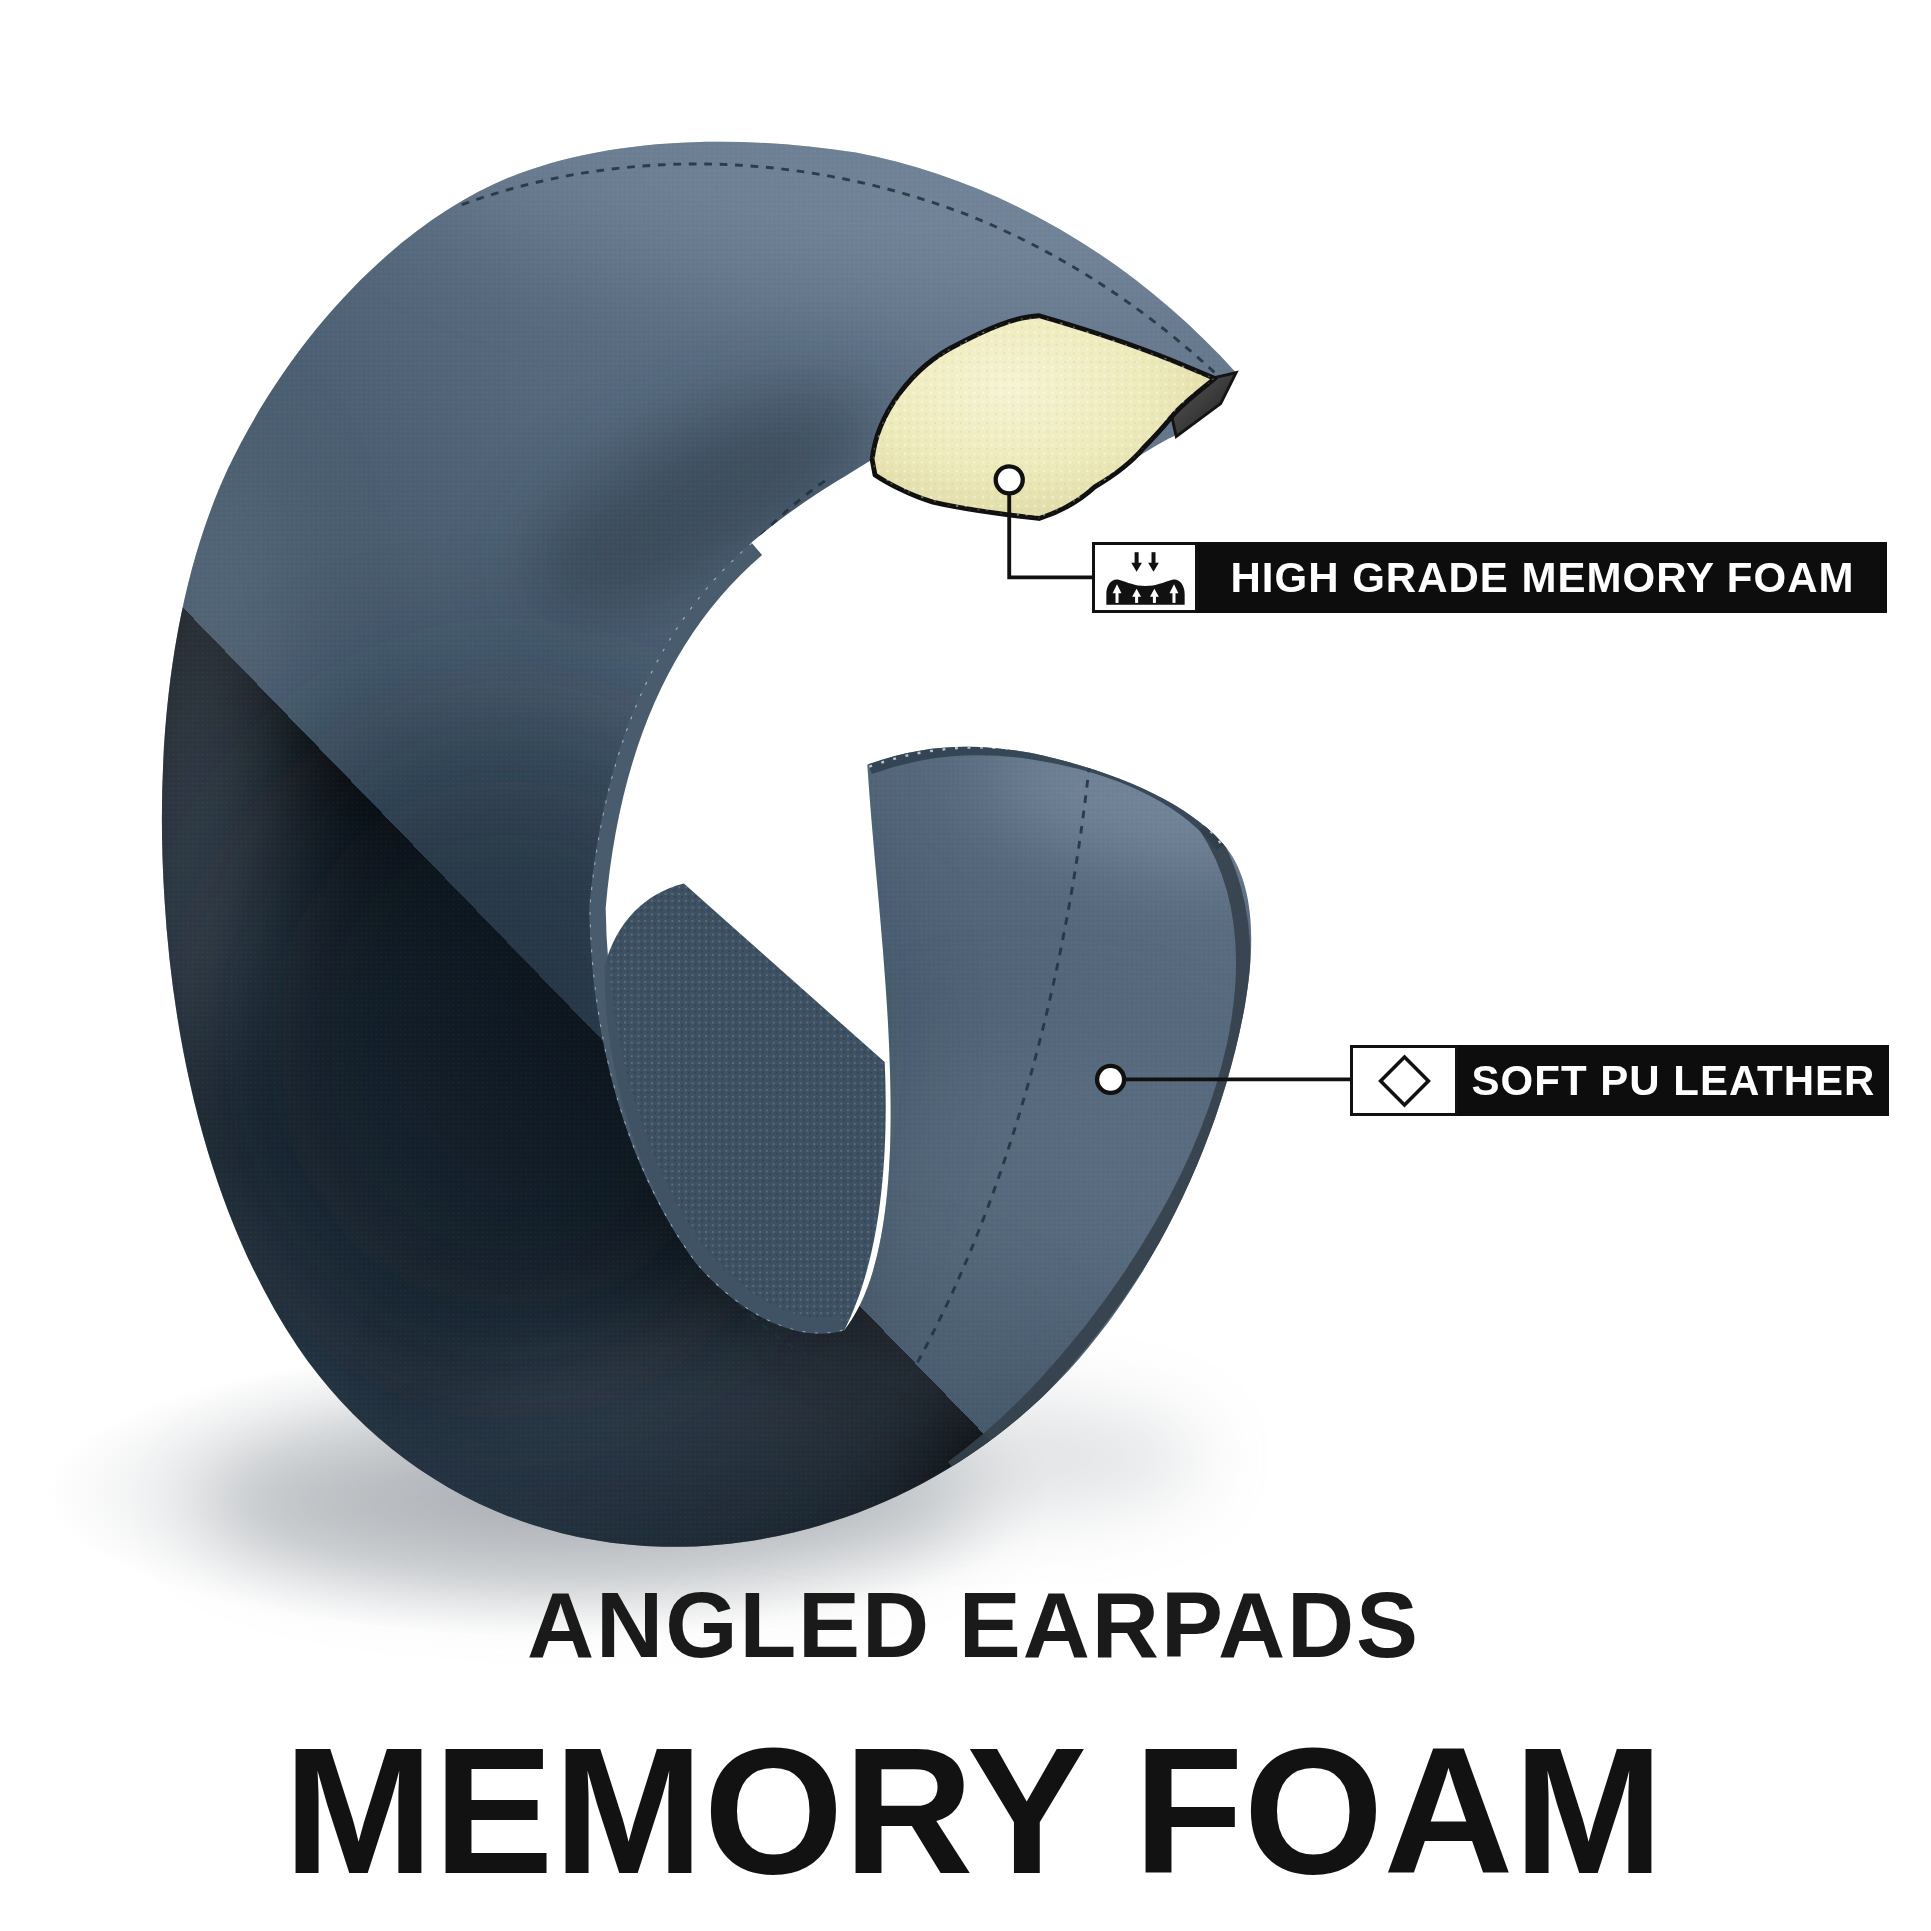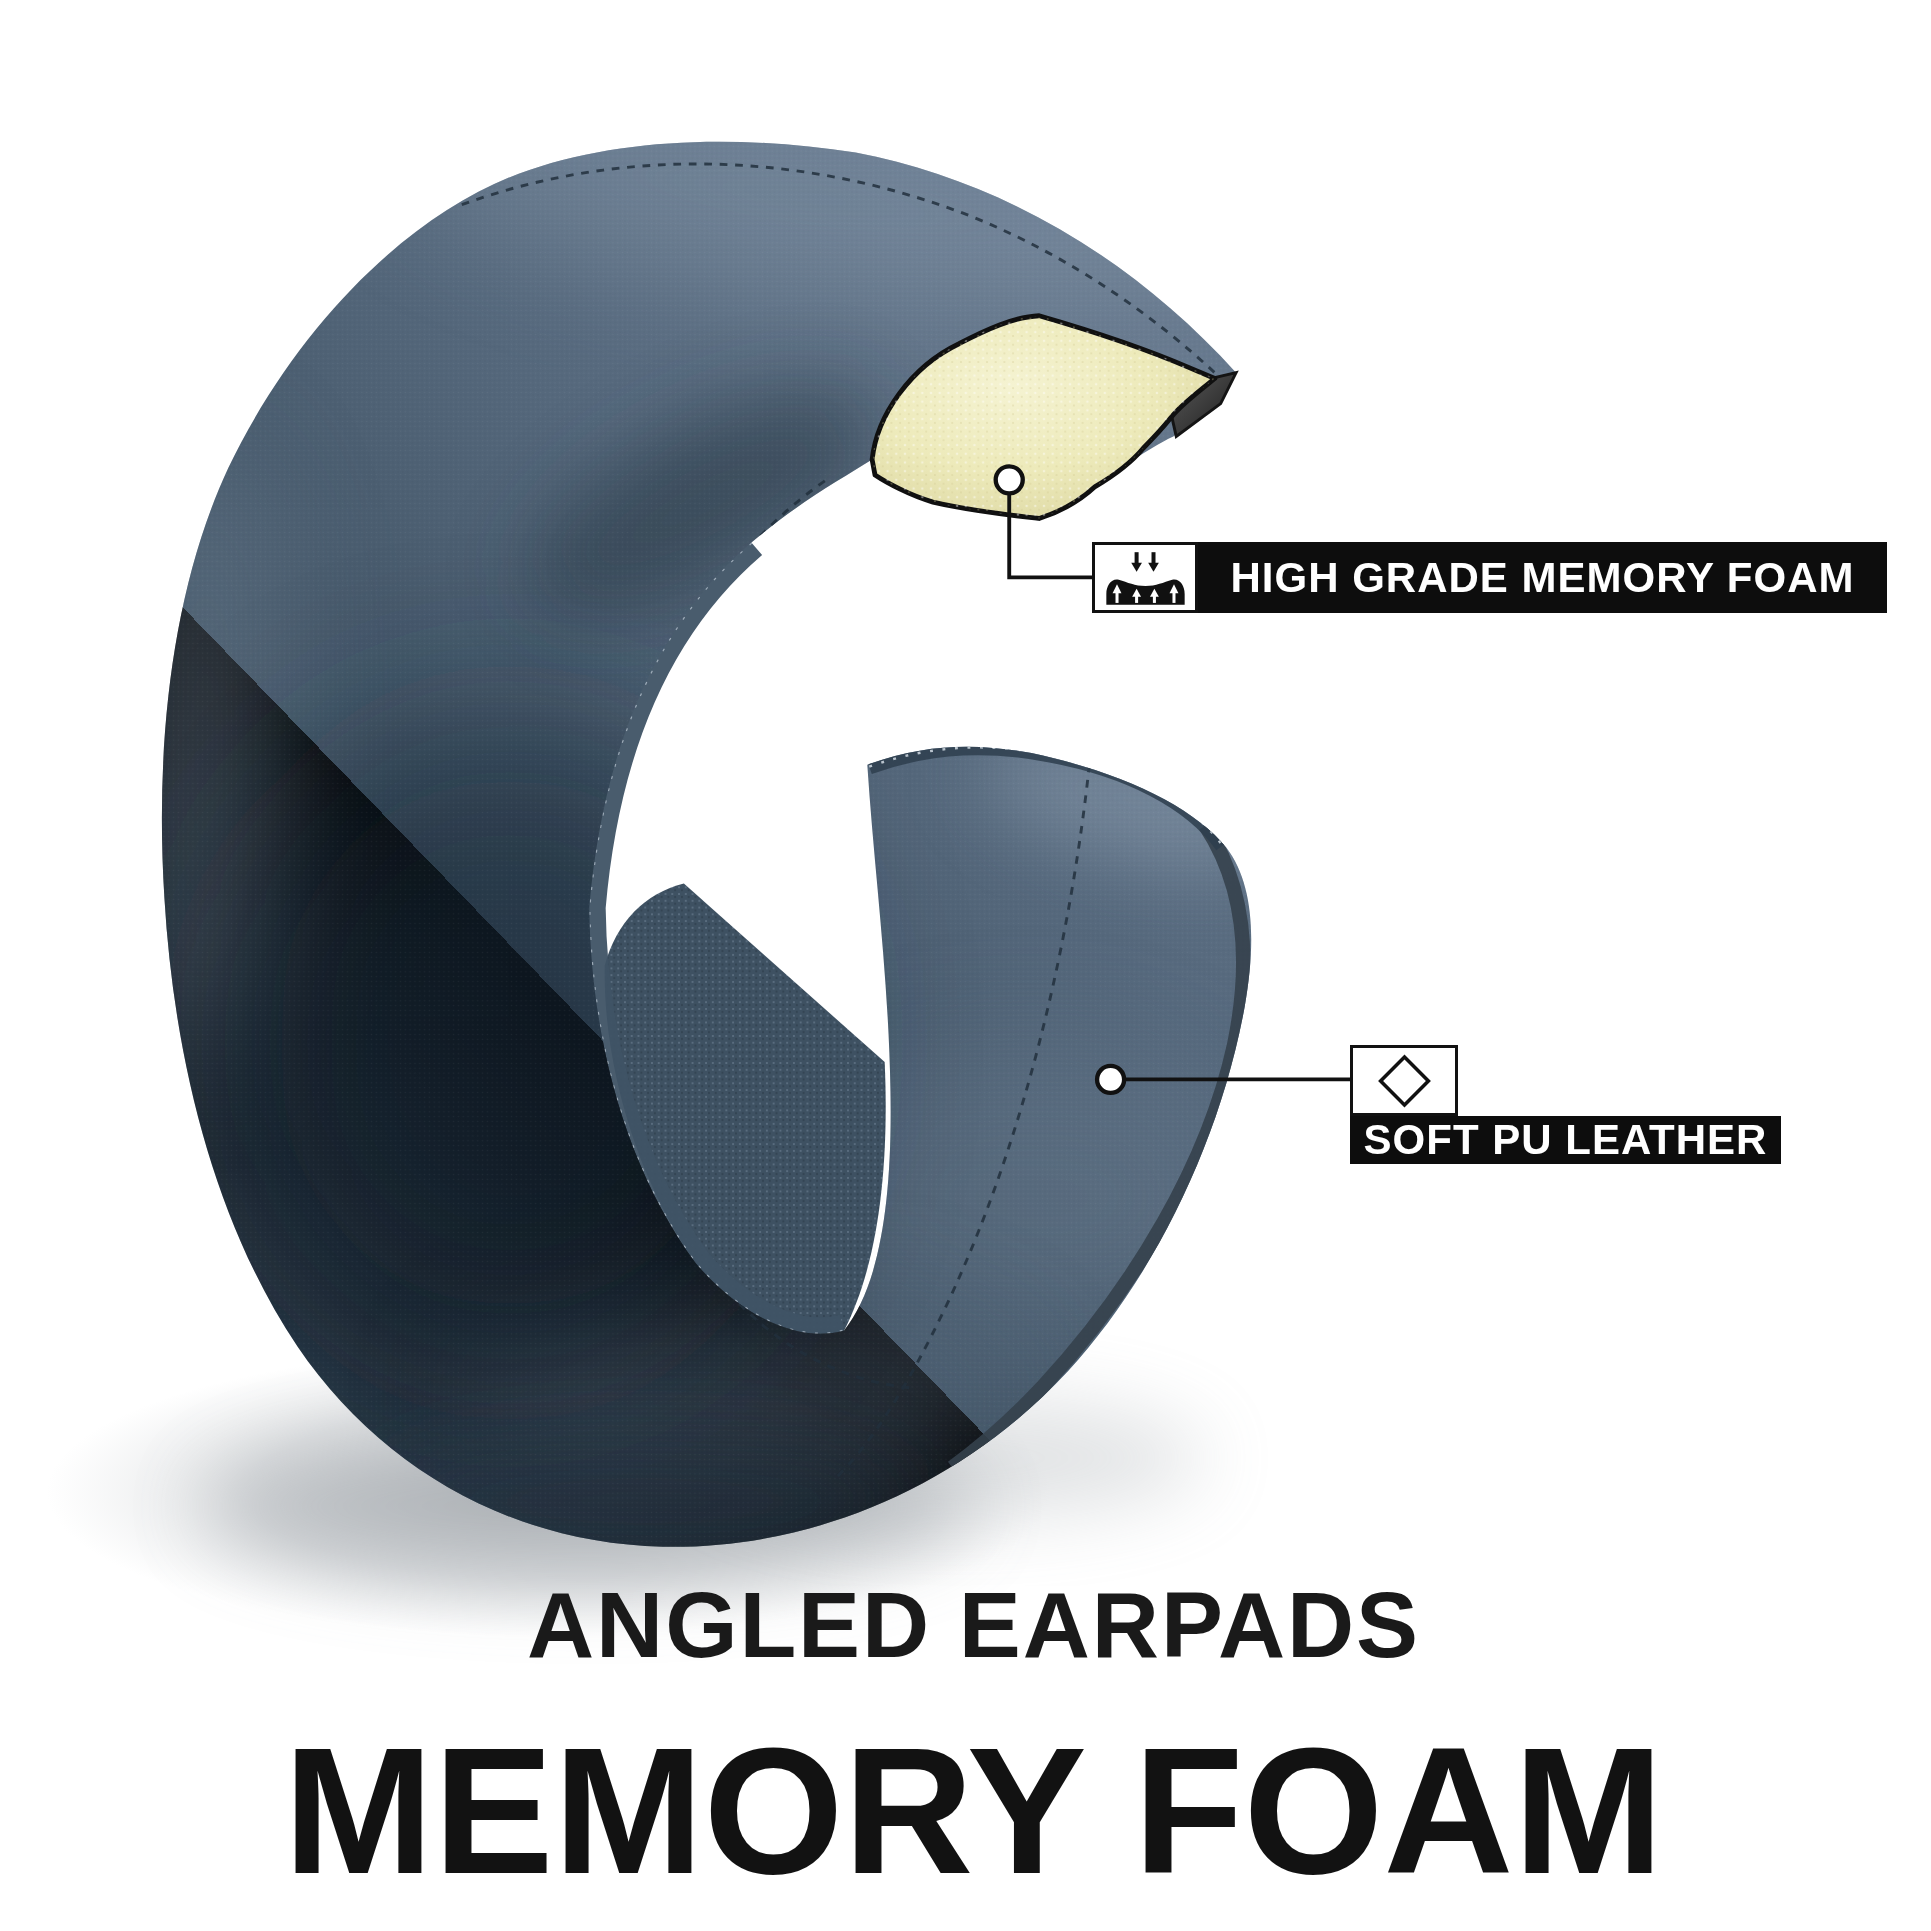--- a/index.html
+++ b/index.html
@@ -7,21 +7,21 @@
          font-family:"Liberation Sans", sans-serif;margin-left:8px;}
   .art{position:absolute;left:0;top:0;}
   .callout-label{position:absolute;display:flex;align-items:stretch;height:71px;}
   .icon-box{box-sizing:border-box;height:71px;background:#ffffff;border:3.9px solid #111111;
             display:flex;align-items:center;justify-content:center;flex:0 0 auto;}
   .label-bar{background:#0d0d0d;color:#ffffff;display:flex;align-items:center;justify-content:center;
              font-weight:bold;font-size:42px;letter-spacing:1px;white-space:nowrap;}
   #label-memory-foam{left:1084px;top:542px;}
   #label-memory-foam .icon-box{width:106px;}
   #label-memory-foam .label-bar{width:689px;}
-  #label-pu-leather{left:1342px;top:1045px;flex-direction:column;}
+  #label-pu-leather{left:1342px;top:1045px;}
   #label-pu-leather .icon-box{width:108px;}
   #label-pu-leather .label-bar{width:431px;}
   .subtitle{position:absolute;left:0;top:1572px;width:1931px;text-align:center;
             font-size:93px;font-weight:700;letter-spacing:1.9px;color:#1a1a1a;}
   .title{position:absolute;left:0;top:1707px;width:1931px;text-align:center;
          font-size:180px;font-weight:bold;letter-spacing:0px;color:#121212;}
 </style>
 </head>
 <body>
 

